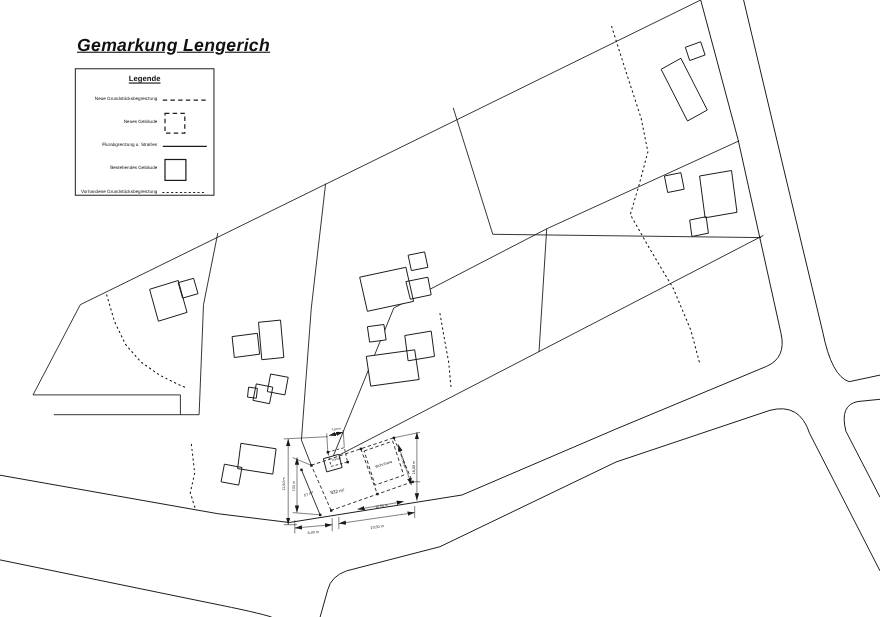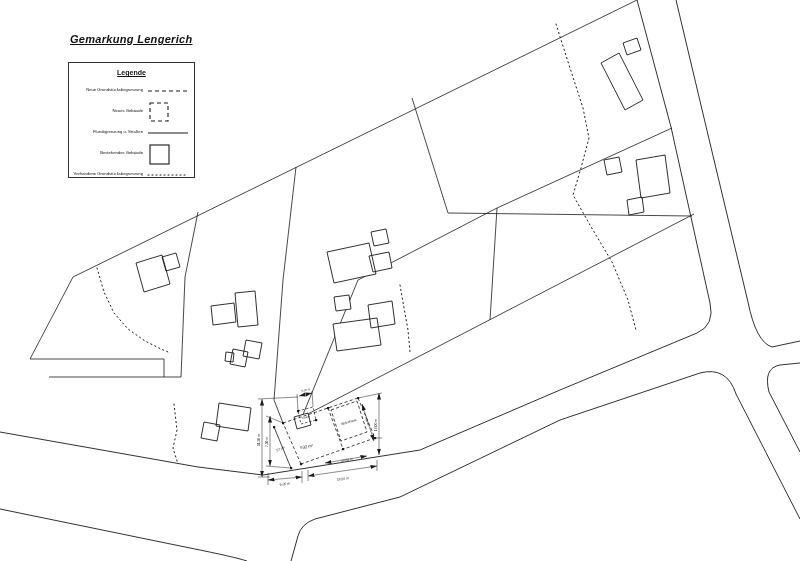--- a/index.html
+++ b/index.html
@@ -1,19 +1,19 @@
 <!DOCTYPE html>
 <html><head>
 <meta charset="utf-8">
 <style>
   html,body{margin:0;padding:0;background:#e8e8e8;}
   #sheet{position:relative;width:800px;height:561px;background:#ffffff;overflow:hidden;
          font-family:"Liberation Sans", sans-serif;color:#111;}
   #map-svg{position:absolute;left:0;top:0;}
-  #title{position:absolute;left:70px;top:33px;font-size:11px;font-weight:bold;font-style:italic;
+  #title{position:absolute;left:70px;top:33px;font-size:16px;font-weight:bold;font-style:italic;
          text-decoration:underline;letter-spacing:.3px;}
   #legend{position:absolute;left:68px;top:62px;width:127px;height:116px;border:1px solid #333;
           background:#fff;box-sizing:border-box;padding-top:6px;}
   #legend .ltitle{text-align:center;font-size:7px;font-weight:bold;text-decoration:underline;margin-bottom:5px;}
   .lrow{display:flex;align-items:center;height:19px;}
   .lrow .llabel{flex:0 0 74px;text-align:right;font-size:4.2px;padding-right:4px;line-height:1;}
   .lrow .lsym{flex:1;display:flex;align-items:center;justify-content:flex-start;}
   .lrow svg{display:block;}
 </style>
 </head>

